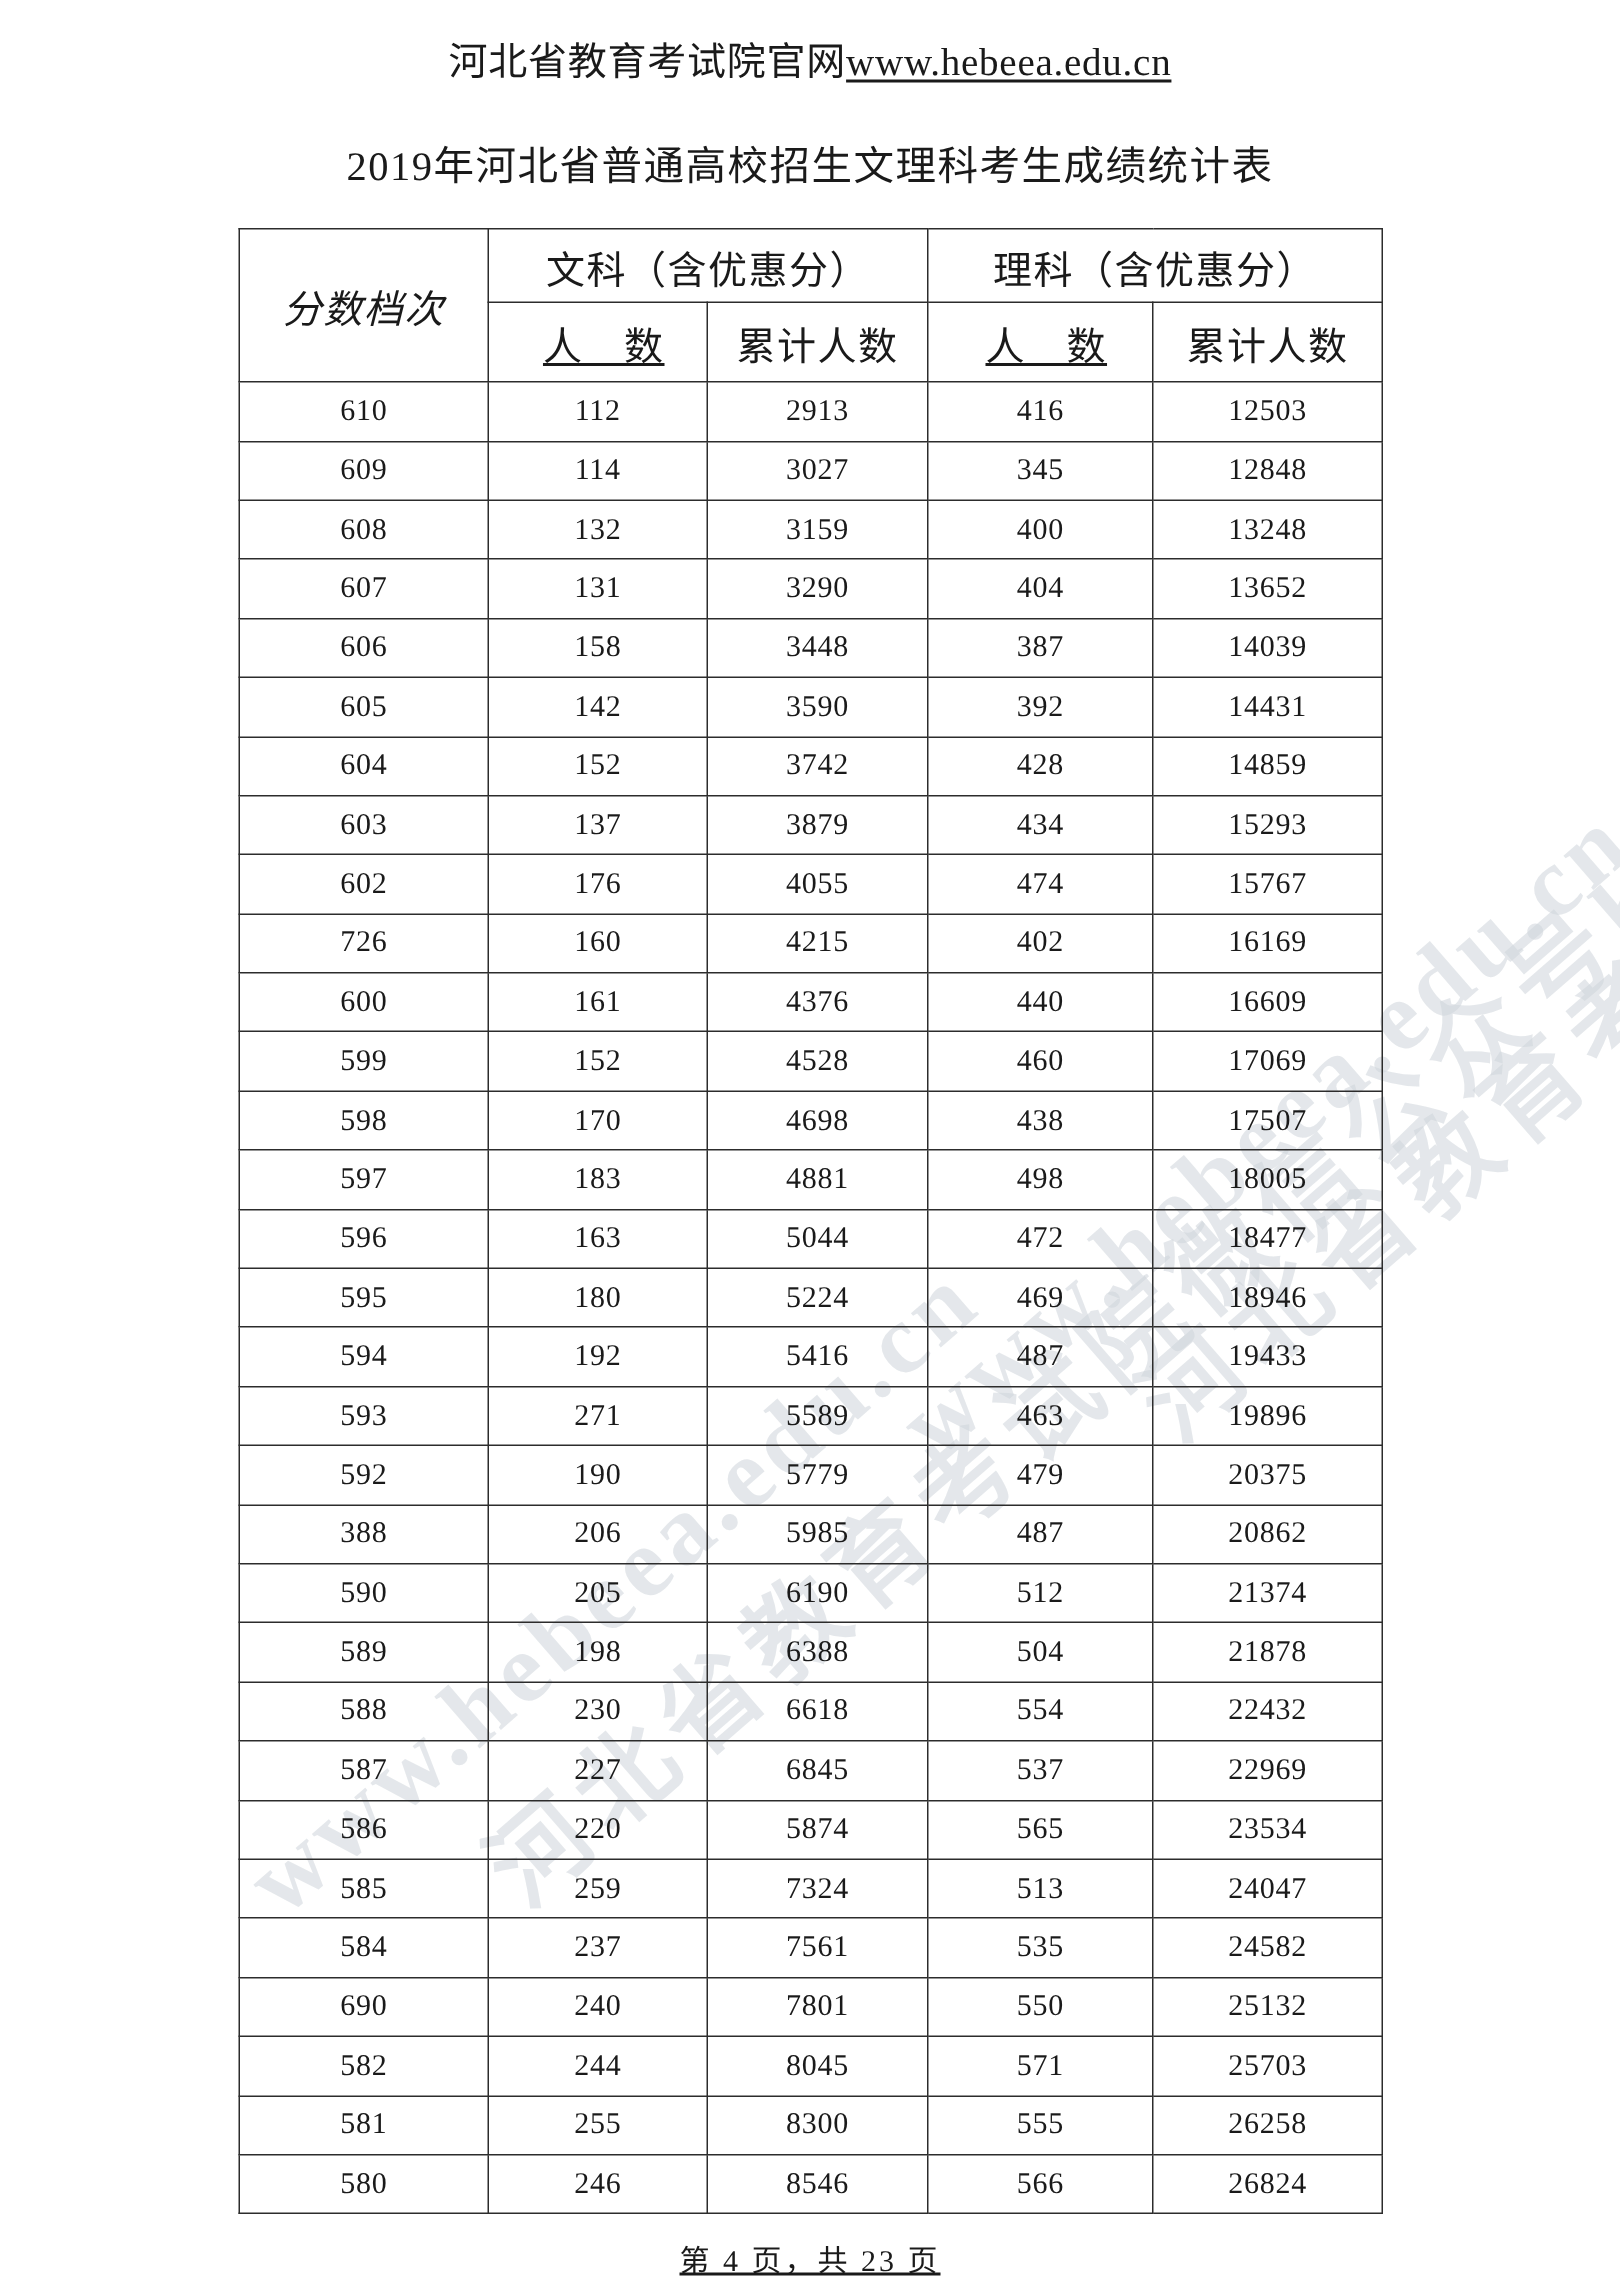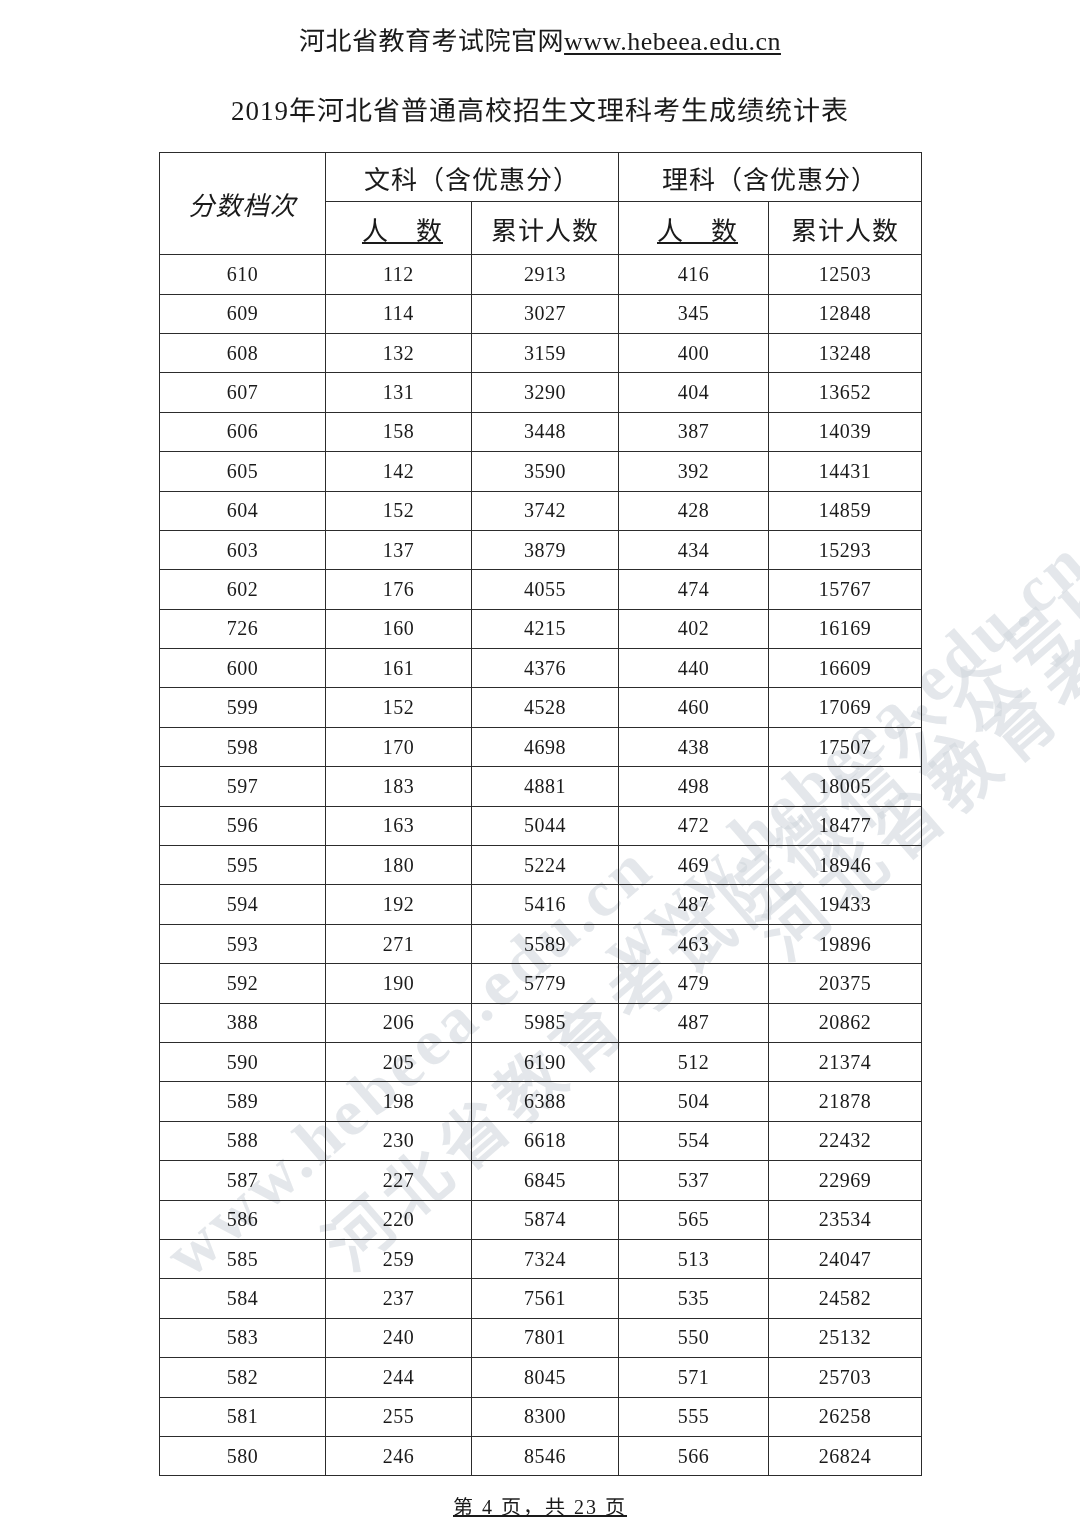--- a/index.html
+++ b/index.html
@@ -362,21 +362,21 @@
           <td>24047</td>
         </tr>
         <tr>
           <td>584</td>
           <td>237</td>
           <td>7561</td>
           <td>535</td>
           <td>24582</td>
         </tr>
         <tr>
-          <td>583</td>
+          <td>690</td>
           <td>240</td>
           <td>7801</td>
           <td>550</td>
           <td>25132</td>
         </tr>
         <tr>
           <td>582</td>
           <td>244</td>
           <td>8045</td>
           <td>571</td>

